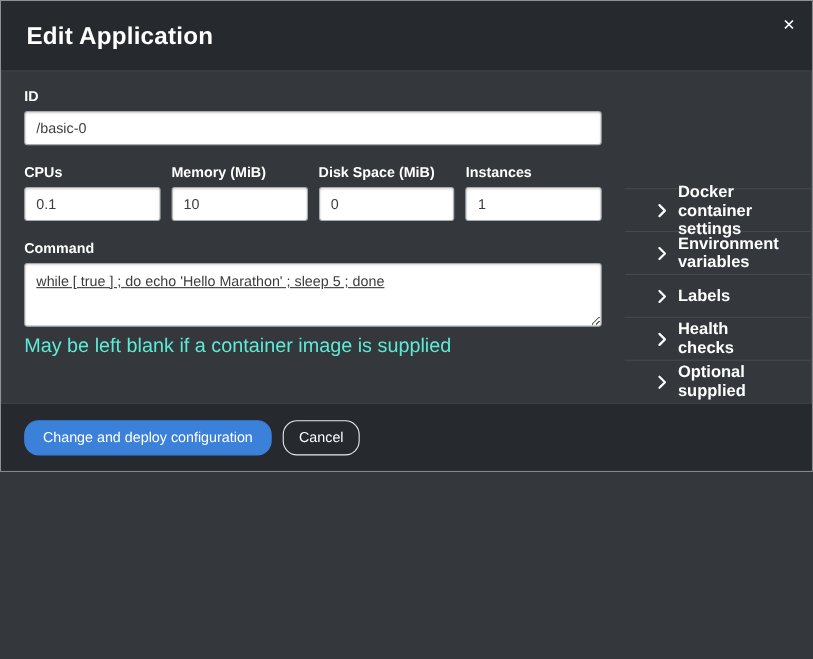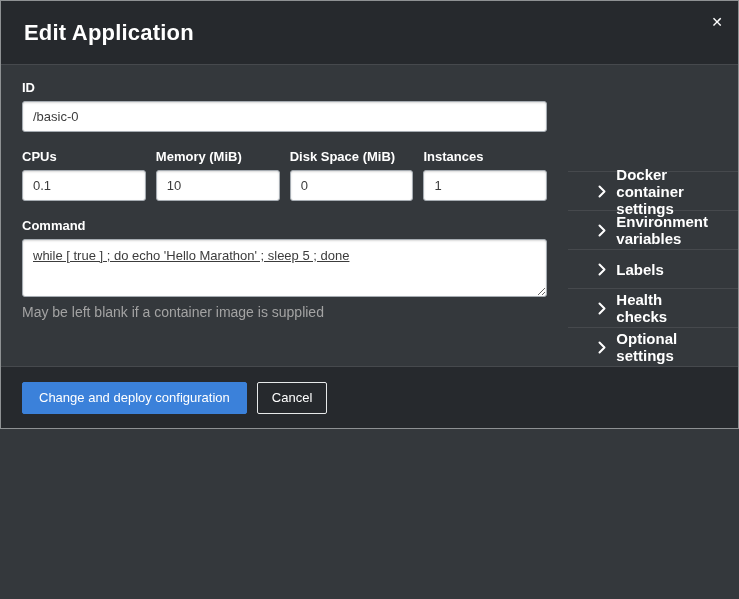--- a/index.html
+++ b/index.html
@@ -49,39 +49,39 @@
     height: 58px; min-height: 58px;
     padding: 7px 10px; line-height: 1.4;
     resize: both; display: block; text-decoration: underline;
   }
   .field-row {
     display: grid;
     grid-template-columns: repeat(4, 1fr);
     column-gap: 10px;
     margin-bottom: 17px;
   }
-  .help-text { margin-top: 7px; font-size: 14px; color: #a3a3a3; }
+  .help-text { margin-top: 7px; font-size: 18px; color: #5eead4; }
   .sections { margin-top: auto; }
   .section-row {
     display: flex; align-items: center;
     height: 39px; padding: 0 30px;
     border-top: 1px solid var(--divider, #46494d);
     cursor: pointer;
   }
   .chev { display: inline-flex; align-items: center; margin-right: 10px; }
   .section-label { font-size: 15px; font-weight: 700; }
   .modal-footer {
     flex: 0 0 62px;
     background: var(--header-bg, #26292d);
     border-top: 1px solid var(--divider, #46494d);
     display: flex; align-items: center;
     gap: 10px; padding: 0 21px;
   }
   .btn {
-    height: 32px; border-radius: 2px;
+    height: 32px; border-radius: 13px;
     font-size: 13px; font-family: inherit;
     color: #fff; cursor: pointer;
     padding: 0 16px;
     text-align: center;
   }
   .btn-primary {
     background: var(--accent, #3b81da);
     border: 1px solid var(--accent, #3b81da);
   }
   .btn-cancel {
@@ -173,21 +173,21 @@
         </span>
         <span class="section-label">Health checks</span>
       </div>
 
       <div class="section-row">
         <span class="chev">
           <svg width="8" height="13" viewBox="0 0 8 13">
               <path d="M1.5 1.5 L6.5 6.5 L1.5 11.5" stroke="#ffffff" stroke-width="2" fill="none" stroke-linecap="round" stroke-linejoin="round"></path>
             </svg>
         </span>
-        <span class="section-label">Optional settings</span>
+        <span class="section-label">Optional supplied</span>
       </div>
 
     </div>
 
   </div>
 
   <div class="modal-footer">
     <button class="btn btn-primary">Change and deploy configuration</button>
     <button class="btn btn-cancel">Cancel</button>
   </div>

